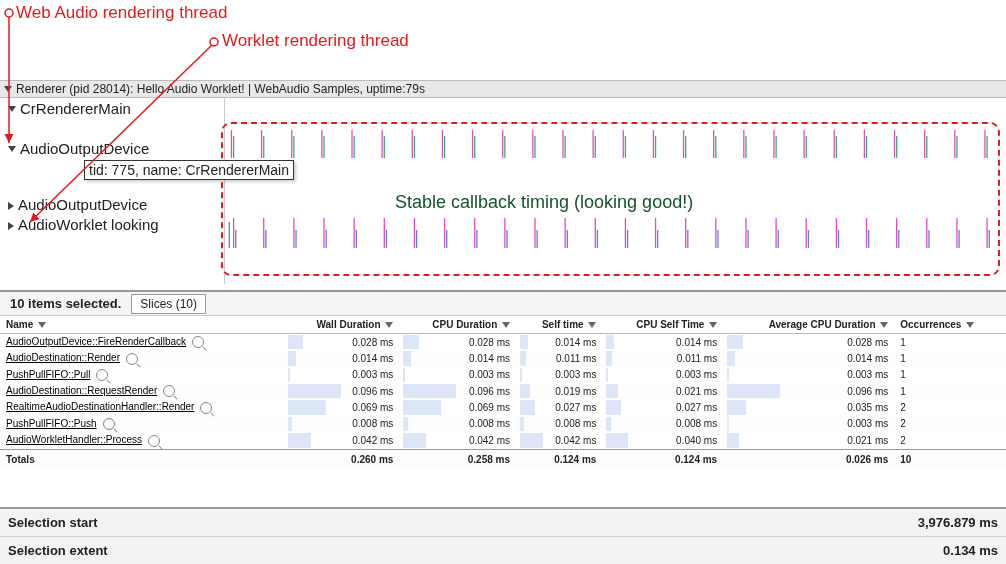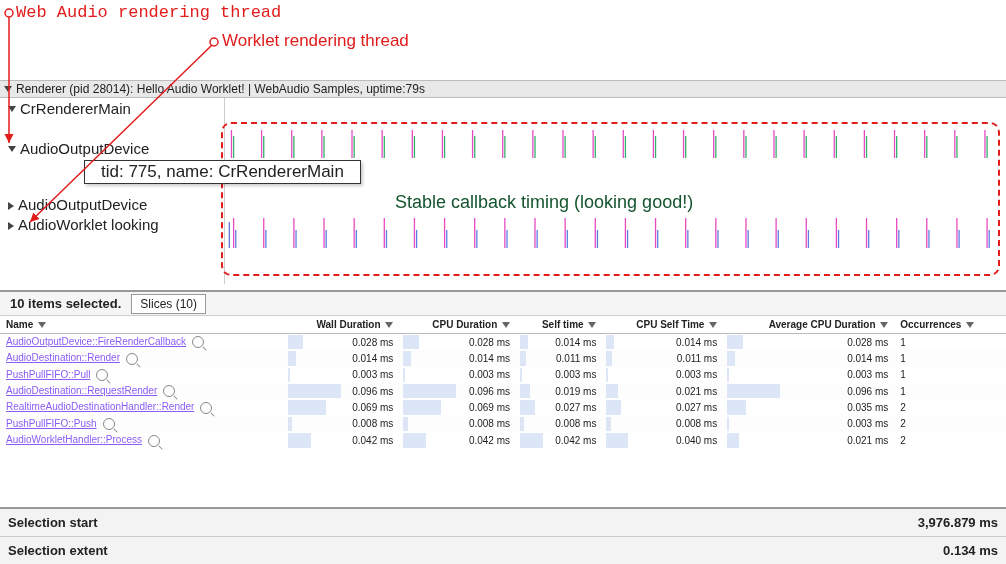--- a/index.html
+++ b/index.html
@@ -68,22 +68,22 @@
   }
   .track-row .tri { margin-top: 6px; }
   .track-row.collapsed { height: 20px; }
   .track-row.expanded { height: 18px; }
   .tooltip {
     position: absolute;
     left: 84px;
     top: 160px;
     background: #fff;
     border: 1px solid #333;
-    padding: 1px 16px;
-    font-size: 17px;
+    padding: 1px 4px;
+    font-size: 14px;
     z-index: 40;
     box-shadow: 2px 2px 3px rgba(0,0,0,0.2);
   }
   .timeline-area {
     flex: 1;
     position: relative;
     background: #fff;
   }
   .waveform {
     position: absolute;
@@ -150,21 +150,21 @@
     margin-left: 2px;
     transform: rotate(180deg);
     vertical-align: middle;
   }
   tbody td {
     padding: 2px 6px;
     border-bottom: 0;
     white-space: nowrap;
   }
   tbody tr:nth-child(even) td { background: #fdfdfd; }
-  td.name a { color: #8b5cf6; text-decoration: underline; }
+  td.name a { color: #000000; text-decoration: underline; }
   td.num { text-align: right; position: relative; }
   .bar-bg {
     position: absolute;
     top: 1px; bottom: 1px; left: 4px;
     background: #dce6f7;
   }
   .bar-val {
     position: relative;
     z-index: 1;
   }
@@ -215,21 +215,21 @@
     <defs>
       <marker id="arrowhead" markerWidth="8" markerHeight="8" refX="6" refY="3" orient="auto">
         <path d="M0,0 L6,3 L0,6 Z" fill="#e21b1b"></path>
       </marker>
     </defs>
     <circle cx="9" cy="13" r="4" fill="none" stroke="#e21b1b" stroke-width="1.5"></circle>
     <line x1="9" y1="17" x2="9" y2="143" stroke="#e21b1b" stroke-width="1.5" marker-end="url(#arrowhead)"></line>
     <circle cx="214" cy="42" r="4" fill="none" stroke="#e21b1b" stroke-width="1.5"></circle>
     <line x1="212" y1="45" x2="30" y2="222" stroke="#e21b1b" stroke-width="1.5" marker-end="url(#arrowhead)"></line>
   </svg>
-  <div class="anno-label" style="left:16px;top:3px;font-family:Liberation Mono, monospace;">Web Audio rendering thread</div>
+  <div class="anno-label" style="left:16px;top:3px;">Web Audio rendering thread</div>
   <div class="anno-label" style="left:222px;top:31px;">Worklet rendering thread</div>
 </div>
 
 <div class="process-header">
   <span class="tri tri-down"></span>
   <span>Renderer (pid 28014): Hello Audio Worklet! | WebAudio Samples, uptime:79s</span>
 </div>
 
 <div class="track-area">
   <div class="track-sidebar">
@@ -457,20 +457,29 @@
         </tr>
         <tr>
           <td class="name"><a href="#">AudioWorkletHandler::Process</a><span class="mag"></span></td>
           <td class="num"><span class="bar-bg" style="width:23.099999999999998px"></span><span class="bar-val">0.042 ms</span></td>
           <td class="num"><span class="bar-bg" style="width:23.099999999999998px"></span><span class="bar-val">0.042 ms</span></td>
           <td class="num"><span class="bar-bg" style="width:23.099999999999998px"></span><span class="bar-val">0.042 ms</span></td>
           <td class="num"><span class="bar-bg" style="width:21.999999999999996px"></span><span class="bar-val">0.040 ms</span></td>
           <td class="num"><span class="bar-bg" style="width:11.549999999999999px"></span><span class="bar-val">0.021 ms</span></td>
           <td>2</td>
         </tr>
+        <tr class="totals">
+          <td>Totals</td>
+          <td class="num">0.260 ms</td>
+          <td class="num">0.258 ms</td>
+          <td class="num">0.124 ms</td>
+          <td class="num">0.124 ms</td>
+          <td class="num">0.026 ms</td>
+          <td>10</td>
+        </tr>
       </tbody>
   </table>
 </div>
 
 <div class="footer">
   <div class="footer-row">
     <span>Selection start</span>
     <span>3,976.879 ms</span>
   </div>
   <div class="footer-row">

